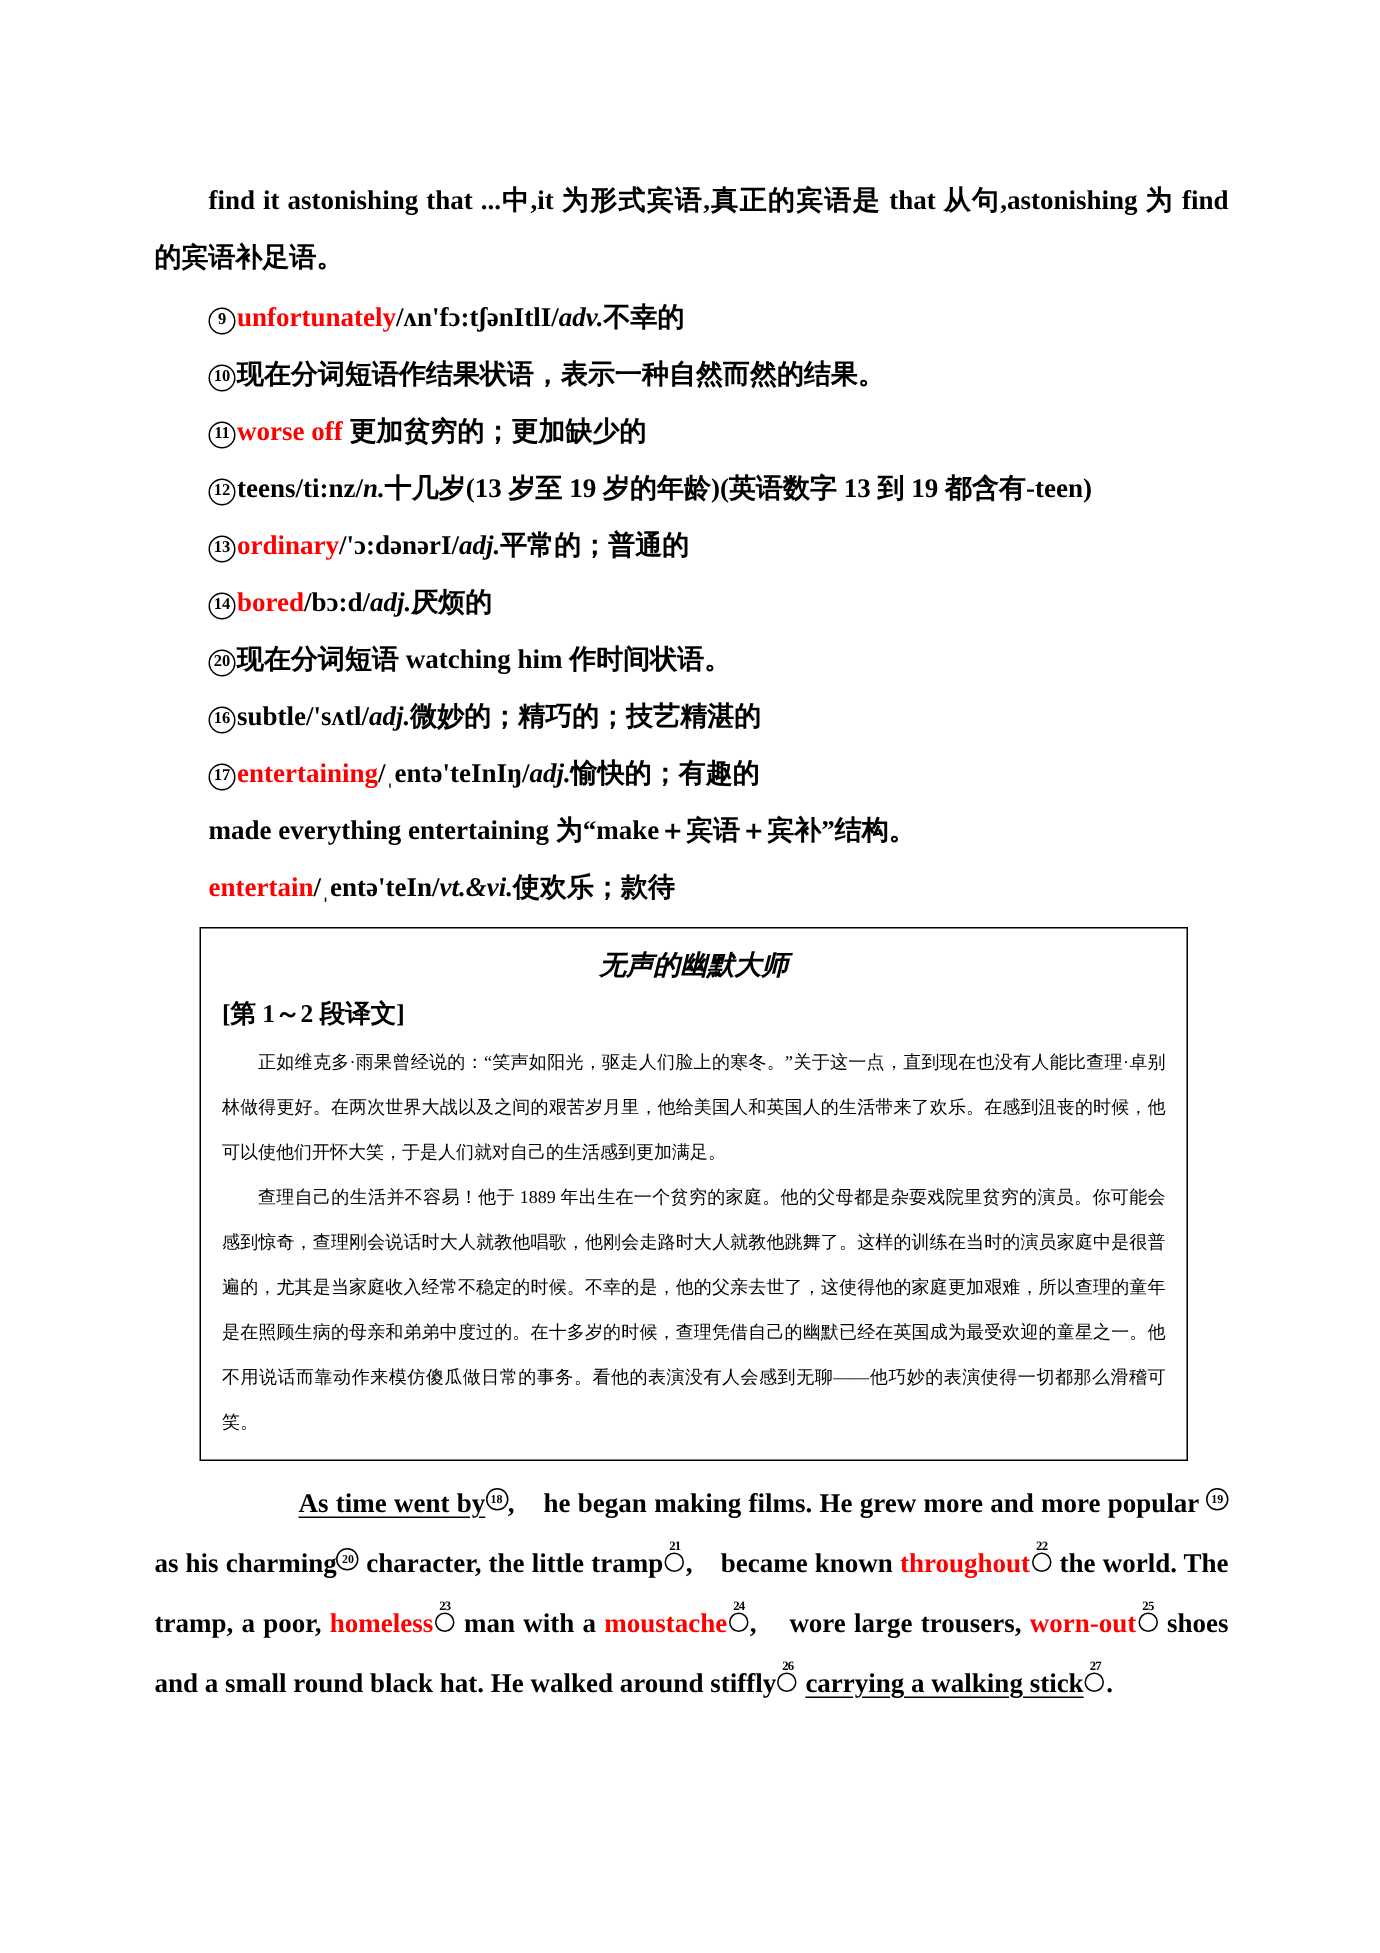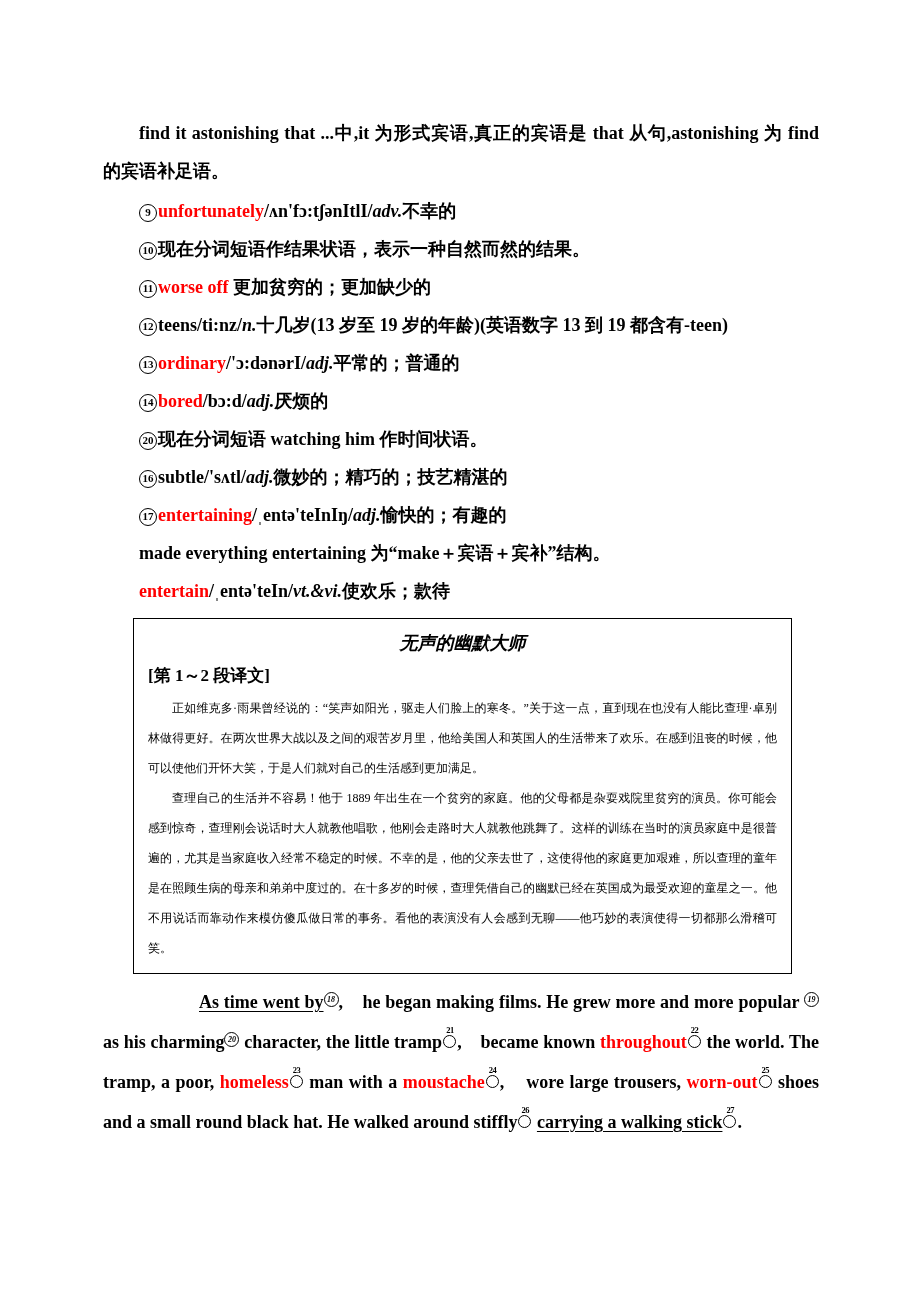--- a/index.html
+++ b/index.html
@@ -88,21 +88,20 @@
   .supc {
     display:inline-block;
     width:15px; height:15px;
     border:1px solid #000;
     border-radius:50%;
     font-size:8px; line-height:13px;
     text-align:center;
     font-weight:bold;
     vertical-align:6px;
     text-indent:0;
-    font-style:italic;
   }
   
   .supr {
     display:inline-block;
     position:relative;
     width:13px; height:13px;
     border:1.6px solid #000;
     border-radius:50%;
     vertical-align:0px;
     margin:16px 1px 0 1px;

